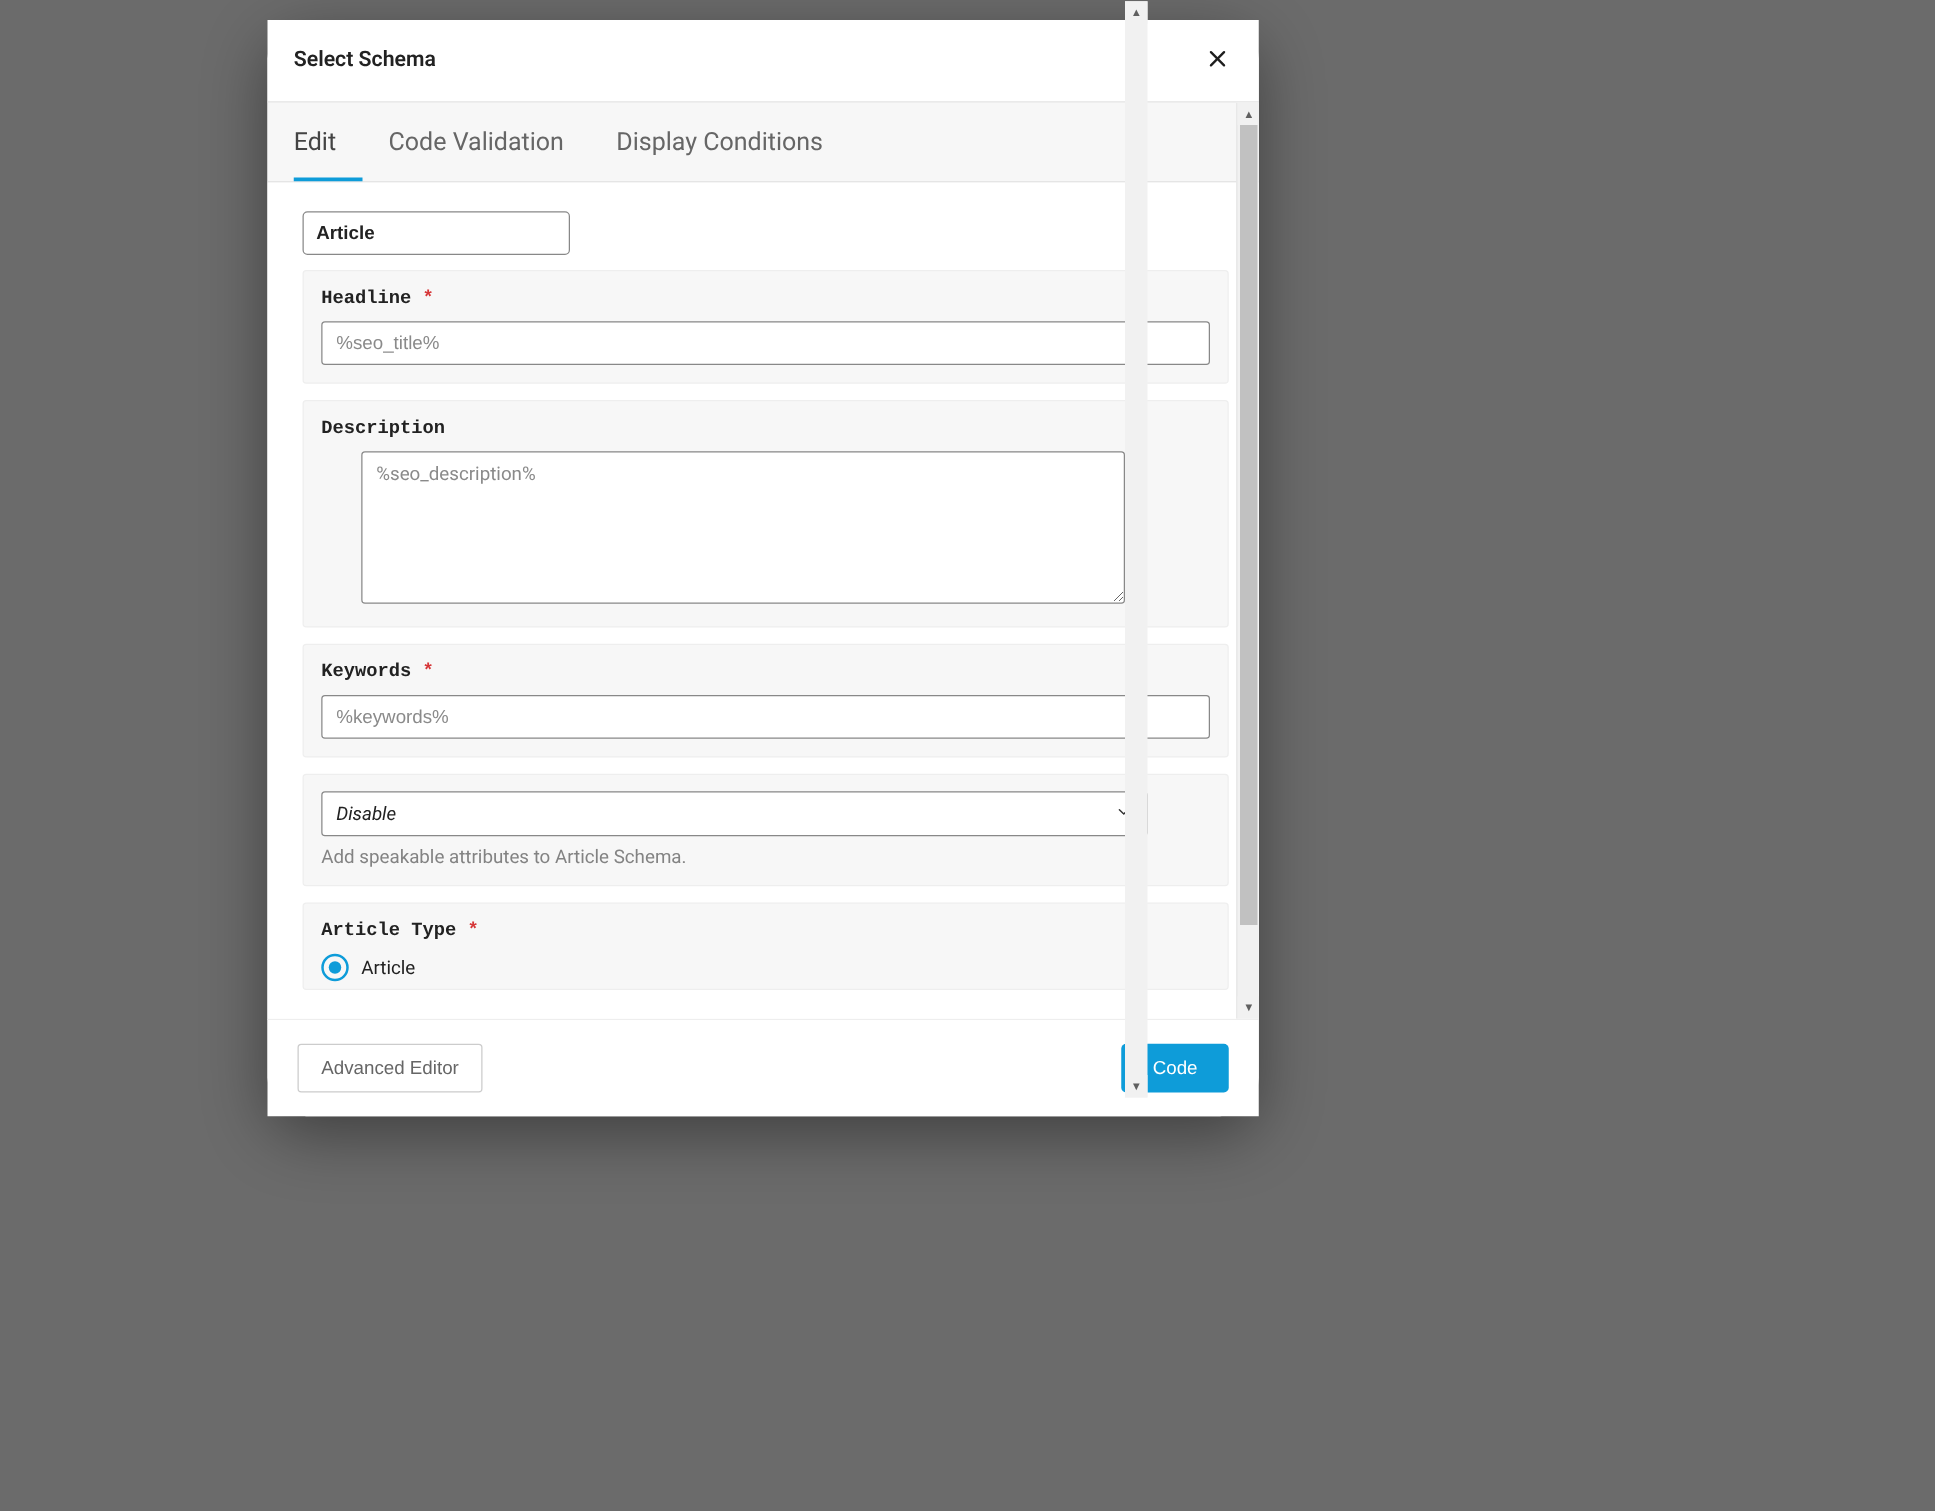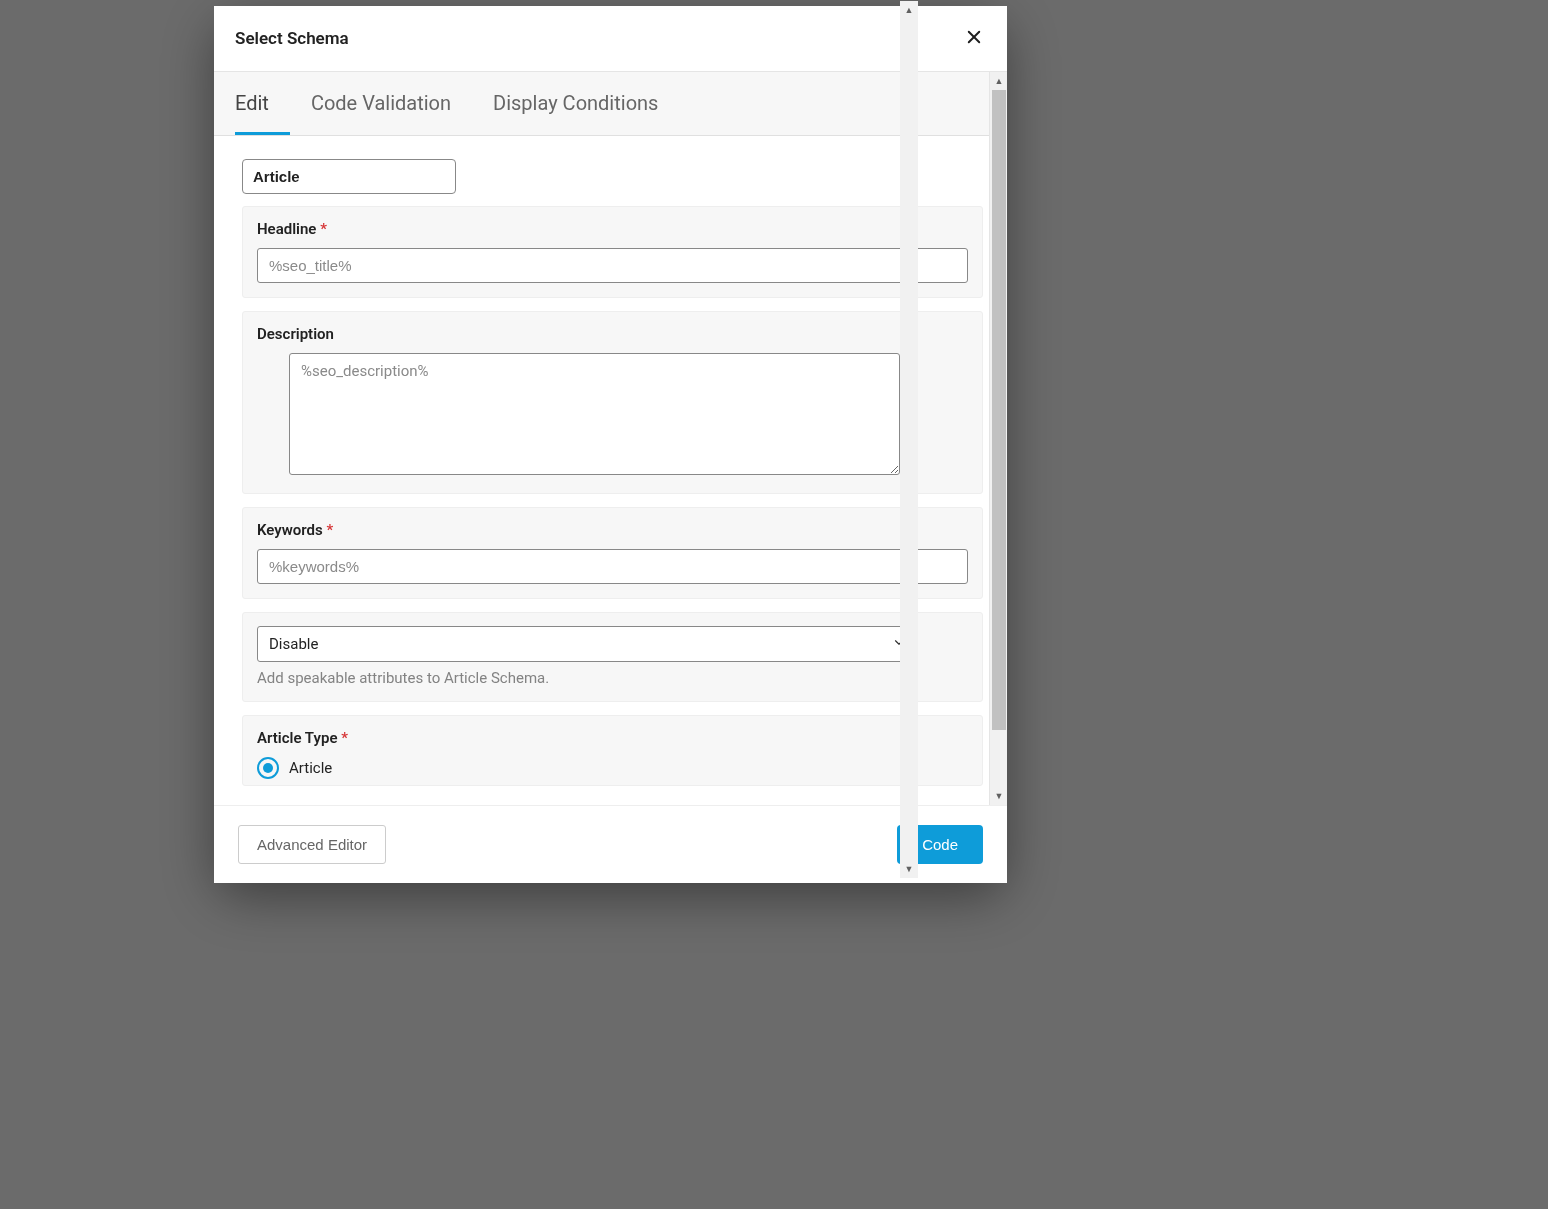--- a/index.html
+++ b/index.html
@@ -10,21 +10,21 @@
     body {
       font-family: -apple-system, BlinkMacSystemFont, "Segoe UI", Roboto, Helvetica, Arial, sans-serif;
       background: #6b6b6b;
       width: 1548px;
       height: 1209px;
       overflow: hidden;
     }
     .modal-outer {
       position: absolute;
       left: 107px;
-      top: 5px;
+      top: 15px;
       width: 793px;
       height: 877px;
       background: #fff;
       box-shadow: 0 15px 50px rgba(0,0,0,0.4);
       display: flex;
       flex-direction: column;
       border-radius: 31px;
     }
     .modal-header {
       display: flex;
@@ -102,20 +102,21 @@
     }
     .field-group.tight {
       padding-bottom: 14px;
     }
     .field-label {
       font-size: 15px;
       font-weight: 600;
       color: #222;
       margin-bottom: 10px;
       display: block;
+      font-family: Liberation Mono, monospace;
     }
     .required {
       color: #d63638;
     }
     .text-input {
       width: 100%;
       padding: 8px 11px;
       border: 1px solid #888;
       border-radius: 3px;
       font-size: 15px;
@@ -137,20 +138,21 @@
       resize: both;
       font-family: inherit;
       margin-left: 32px;
     }
     .textarea-input::placeholder {
       color: #8a8a8a;
     }
     .select-wrap {
       position: relative;
       width: 661px;
+      font-style: italic;
     }
     .select-input {
       width: 100%;
       padding: 8px 11px;
       border: 1px solid #888;
       border-radius: 3px;
       font-size: 15px;
       color: #222;
       background: #fff;
       appearance: none;

